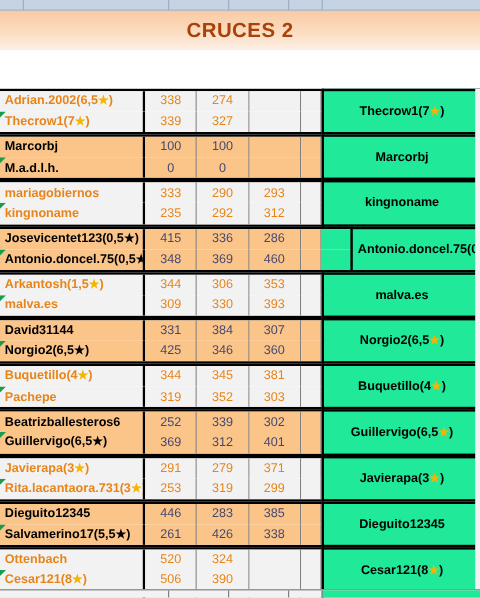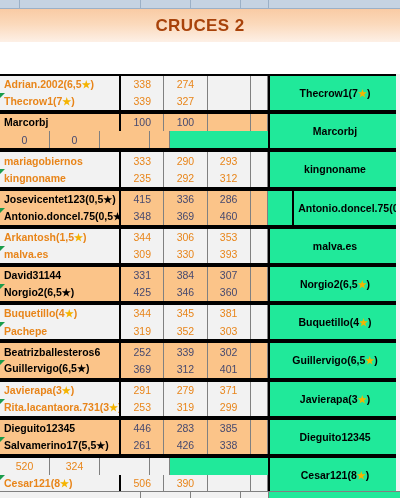--- a/index.html
+++ b/index.html
@@ -114,20 +114,24 @@
         <div class="cell c-name">
           <span>Marcorbj</span>
         </div>
         <div class="cell c-num">100</div>
         <div class="cell c-num">100</div>
         <div class="cell c-num"></div>
         <div class="cell c-pad"></div>
         <div class="cell c-green"></div>
       </div>
       <div class="row v-orange btmbar">
+        <div class="cell c-name">
+          <span class="tri"></span>
+          <span>M.a.d.l.h.</span>
+        </div>
         <div class="cell c-num">0</div>
         <div class="cell c-num">0</div>
         <div class="cell c-num"></div>
         <div class="cell c-pad"></div>
         <div class="cell c-green"></div>
       </div>
       <div class="row v-white topbar">
         <div class="cell c-name">
           <span>mariagobiernos</span>
         </div>
@@ -289,20 +293,23 @@
           <span class="tri"></span>
           <span>Salvamerino17(5,5<span class="star">★</span>)</span>
         </div>
         <div class="cell c-num">261</div>
         <div class="cell c-num">426</div>
         <div class="cell c-num">338</div>
         <div class="cell c-pad"></div>
         <div class="cell c-green"></div>
       </div>
       <div class="row v-white topbar">
+        <div class="cell c-name">
+          <span>Ottenbach</span>
+        </div>
         <div class="cell c-num">520</div>
         <div class="cell c-num">324</div>
         <div class="cell c-num"></div>
         <div class="cell c-pad"></div>
         <div class="cell c-green"></div>
       </div>
       <div class="row v-white btmbar">
         <div class="cell c-name">
           <span class="tri"></span>
           <span>Cesar121(8<span class="star">★</span>)</span>

